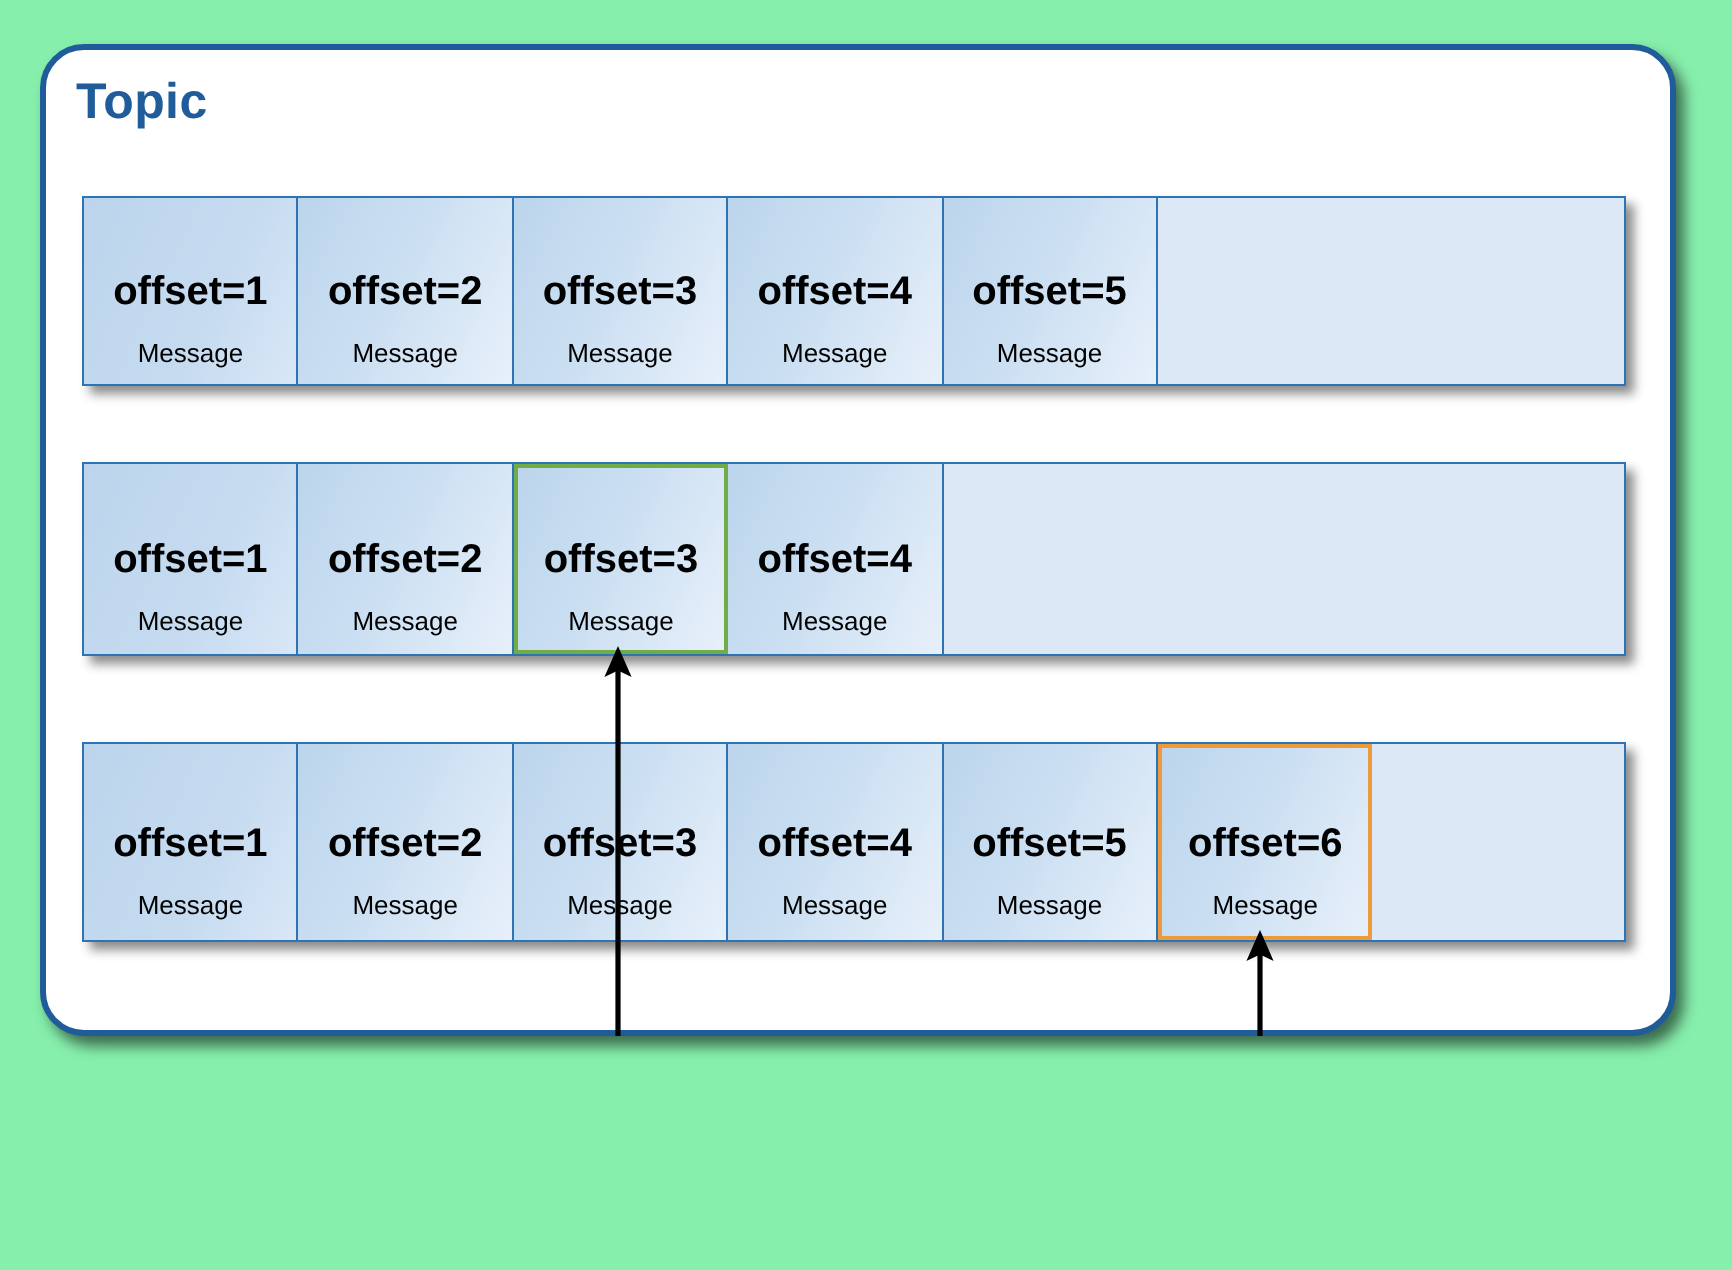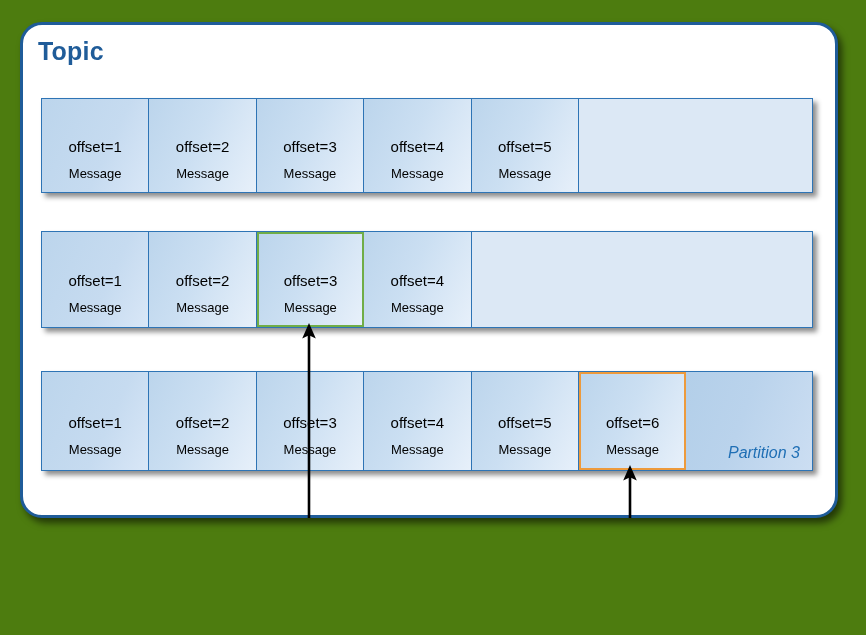--- a/index.html
+++ b/index.html
@@ -13,21 +13,21 @@
     position: relative;
     overflow: hidden;
     font-family: "Liberation Sans", sans-serif;
   }
 
   #stage {
     position: absolute;
     left: 0; top: 0;
     width: 866px;
     height: 635px;
-    background: #4d7c0f;
+    background: #86efac;
   }
 
   
   .topic-box {
     position: absolute;
     left: 20px;
     top: 22px;
     width: 818px;
     height: 496px;
     background: #ffffff;
@@ -75,22 +75,22 @@
     display: flex;
     flex-direction: column;
     align-items: center;
     justify-content: center;
     gap: 11px;
   }
   .msg-cell:first-child {
     background: linear-gradient(115deg, #BCD5EC 0%, #C6DBF0 60%, #D9E7F7 100%);
   }
   .msg-cell .offset-label {
-    font-size: 15px;
-    font-weight: normal;
+    font-size: 20px;
+    font-weight: bold;
     color: #000000;
     white-space: nowrap;
     margin-top: 28px;
   }
   .msg-cell .msg-label {
     font-size: 13px;
     font-weight: normal;
     color: #000000;
     white-space: nowrap;
   }
@@ -207,23 +207,20 @@
         <span class="offset-label">offset=4</span>
         <span class="msg-label">Message</span>
       </div>
       <div class="msg-cell">
         <span class="offset-label">offset=5</span>
         <span class="msg-label">Message</span>
       </div>
       <div class="msg-cell hl-orange">
         <span class="offset-label">offset=6</span>
         <span class="msg-label">Message</span>
-      </div>
-      <div class="partition-tail">
-        <span class="partition-label">Partition 3</span>
       </div>
     </div>
   </div>
 
   <div class="arrow" style="left:296px; top:322px; width:26px; height:196px;">
     <svg width="26" height="196" viewBox="0 0 26 196">
       <line x1="13" y1="196" x2="13" y2="13" stroke="#000000" stroke-width="2.6"></line>
       <polygon points="13,1 6.2,16.5 13,13.2 19.8,16.5" fill="#000000"></polygon>
     </svg>
   </div>

